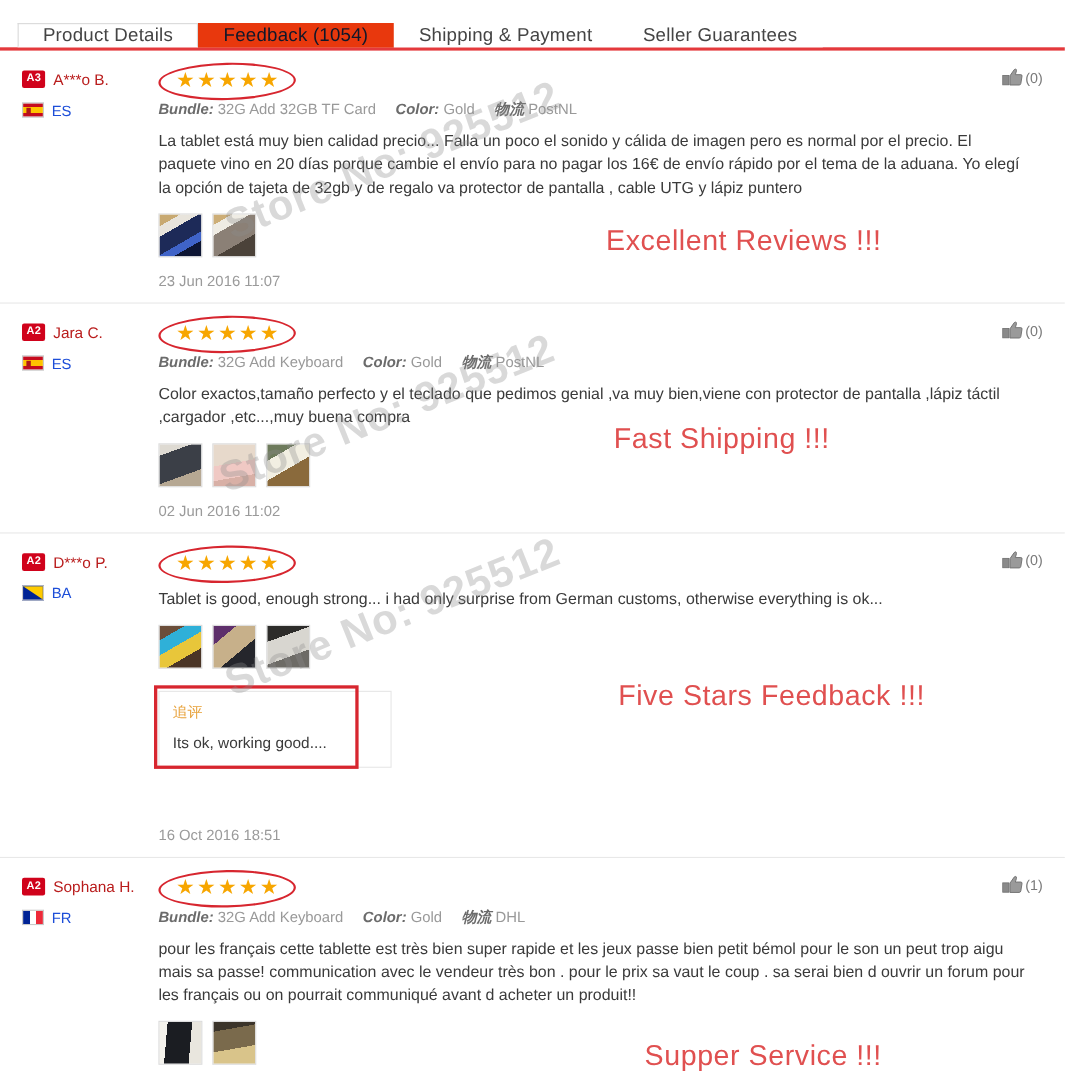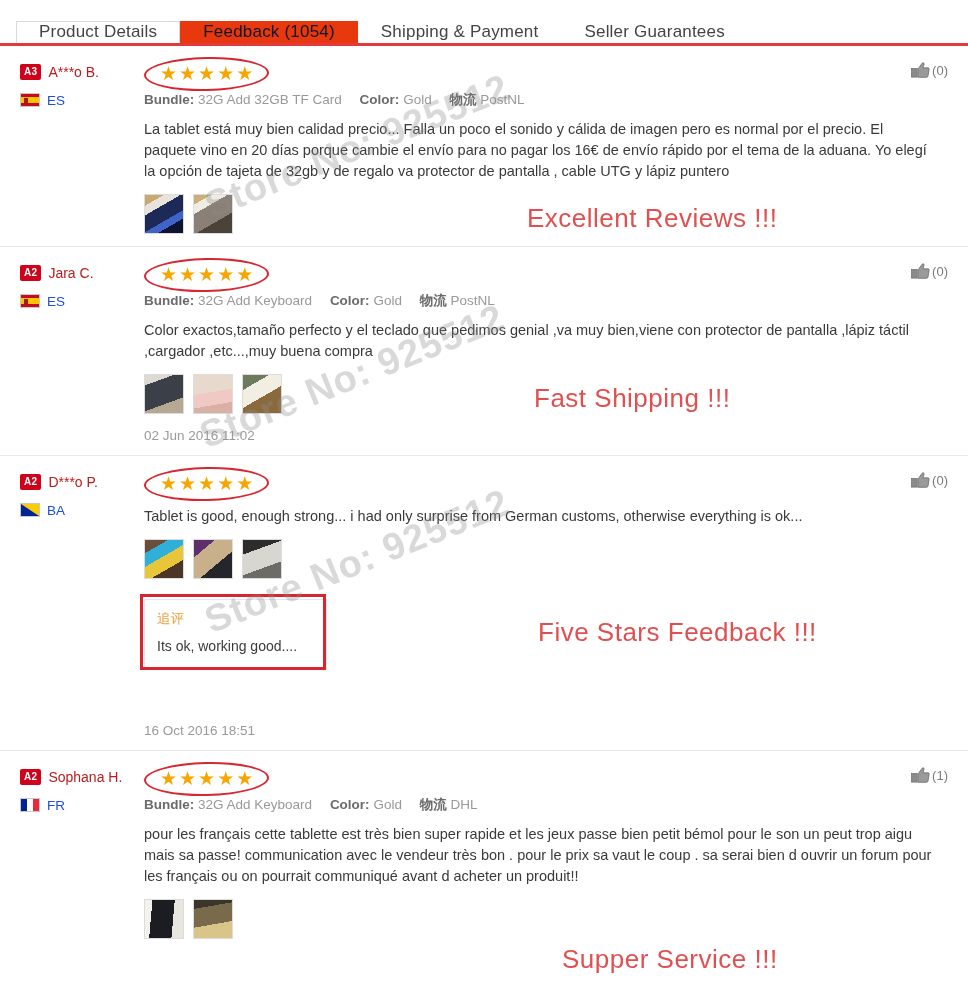--- a/index.html
+++ b/index.html
@@ -157,20 +157,21 @@
 
   .meta {
     font-size: 13.5px;
     color: #999;
     margin-top: 5px;
     white-space: nowrap;
   }
   .meta b {
     color: #6b6b6b;
     font-weight: bold;
+    font-style: italic;
   }
   .meta .sep { display: inline-block; width: 14px; }
 
   .text {
     margin-top: 10px;
     font-size: 14.5px;
     line-height: 21px;
     color: #3a3a3a;
   }
 
@@ -191,21 +192,21 @@
     font-size: 13.5px;
     color: #9a9a9a;
   }
 
   
   .followup-wrap {
     margin-top: 20px;
     position: relative;
   }
   .followup {
-    width: 183px;
+    width: 212px;
     border: 1px solid #e6e6e6;
     padding: 10px 12px 14px 12px;
     background: #fff;
   }
   .followup .fu-title {
     color: #e8a33d;
     font-size: 13.5px;
     margin-bottom: 10px;
   }
   .followup .fu-text {
@@ -237,20 +238,21 @@
 
   
   .annot {
     position: absolute;
     color: #e05050;
     font-size: 26px;
     letter-spacing: 0.5px;
     white-space: nowrap;
     pointer-events: none;
     font-family: "Liberation Sans", "DejaVu Sans", sans-serif;
+    margin-left: 24px;
   }
   #annot-1 { left: 527px; top: 203px; }
   #annot-2 { left: 534px; top: 383px; }
   #annot-3 { left: 538px; top: 617px; }
   #annot-4 { left: 562px; top: 944px; }
 
   
   .watermark {
     position: absolute;
     color: rgba(140,140,140,0.33);
@@ -314,20 +316,21 @@
         <b>Color:</b>
         <span>Gold</span><span class="sep"></span>
         <b>物流</b>
         <span>PostNL</span>
       </div>
       <div class="text">La tablet está muy bien calidad precio... Falla un poco el sonido y cálida de imagen pero es normal por el precio. El paquete vino en 20 días porque cambie el envío para no pagar los 16€ de envío rápido por el tema de la aduana. Yo elegí la opción de tajeta de 32gb y de regalo va protector de pantalla , cable UTG y lápiz puntero</div>
       <div class="thumbs">
         <div class="thumb" style="background:linear-gradient(150deg,#c8a971 0 18%,#e8e4dc 18% 34%,#1d2a58 34% 62%,#3f63c8 62% 76%,#0d1533 76% 100%);"></div>
         <div class="thumb" style="background:linear-gradient(150deg,#cdae77 0 16%,#efece4 16% 32%,#8b8076 32% 66%,#4b4239 66% 100%);"></div>
       </div>
+      <div class="date">23 Jun 2016 11:07</div>
     </div>
 
     <div class="likes">
       <svg class="thumbup" viewBox="0 0 20 18">
         <rect x="0.5" y="7" width="6" height="9" fill="#8a8a8a" stroke="#6f6f6f" stroke-width="0.8"></rect>
         <path d="M7.5 16.2 V7.3 L11.6 1.4 Q12.9 0.2 13.6 1.2 Q14.1 2.1 13.2 4.6 L12.7 6.2 H18 Q19.4 6.3 19.1 7.7 L18.0 14.6 Q17.8 16.2 16.3 16.2 Z" fill="#9a9a9a" stroke="#6f6f6f" stroke-width="0.9" stroke-linejoin="round"></path>
       </svg>
       <span>(0)</span>
     </div>
   </div>

